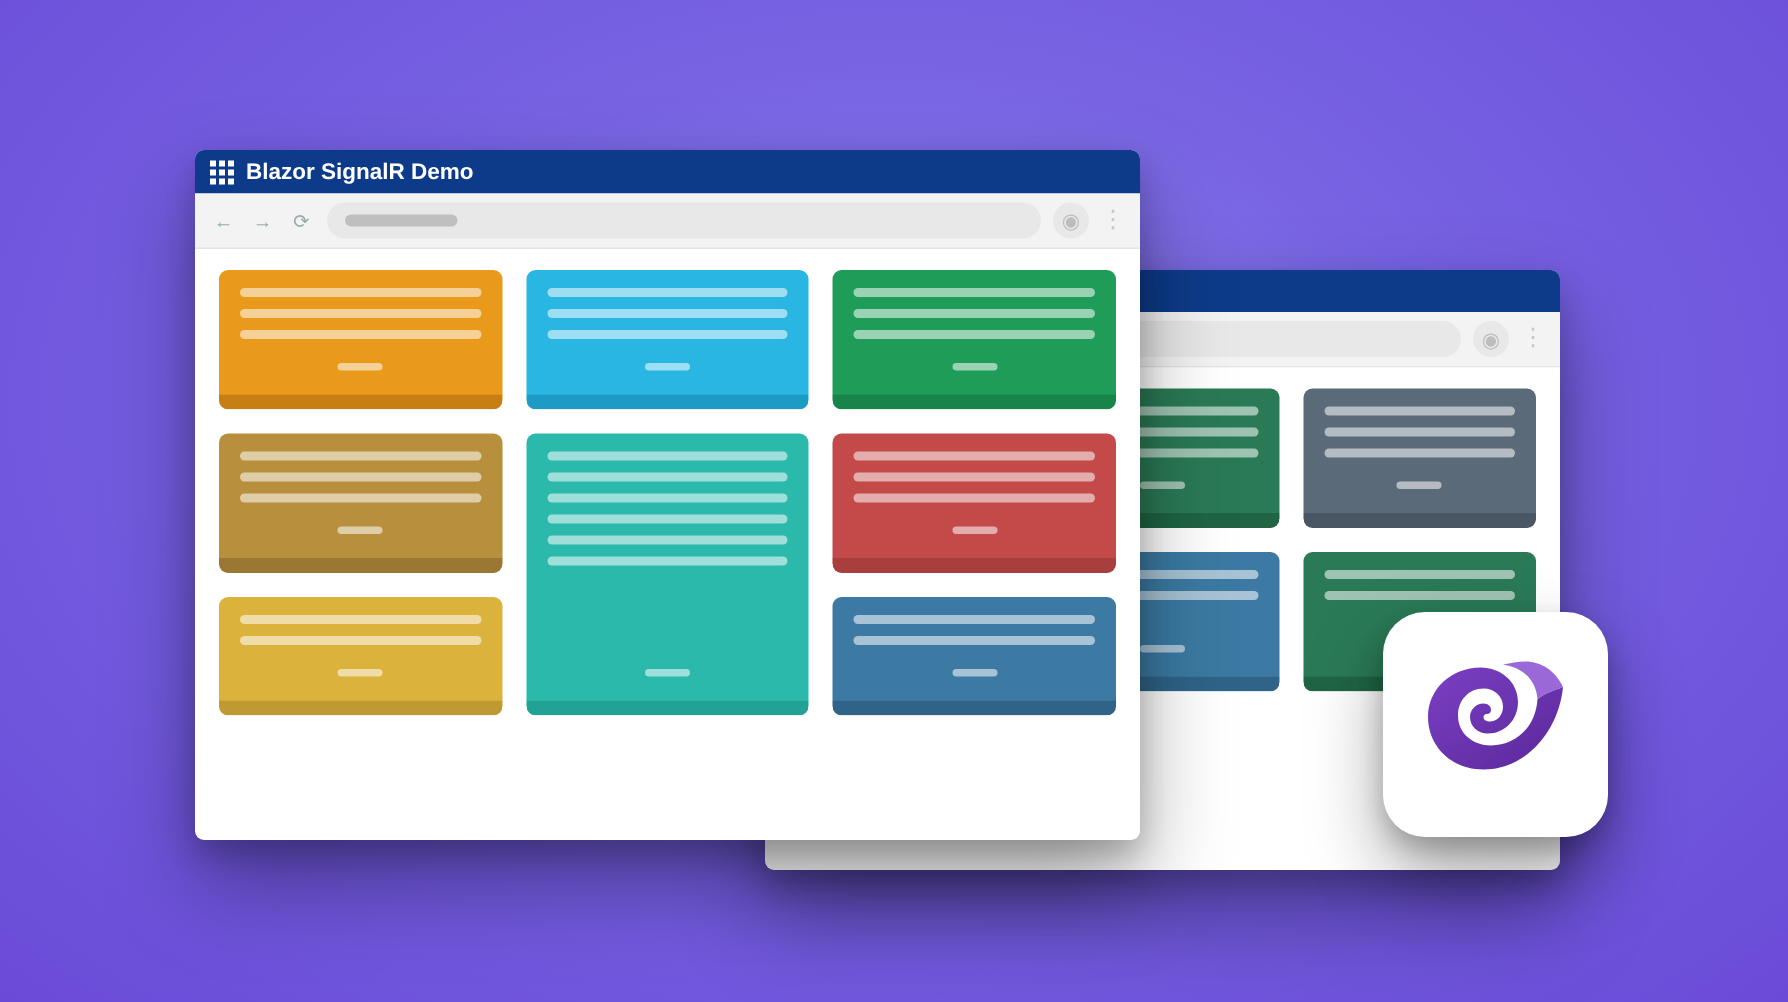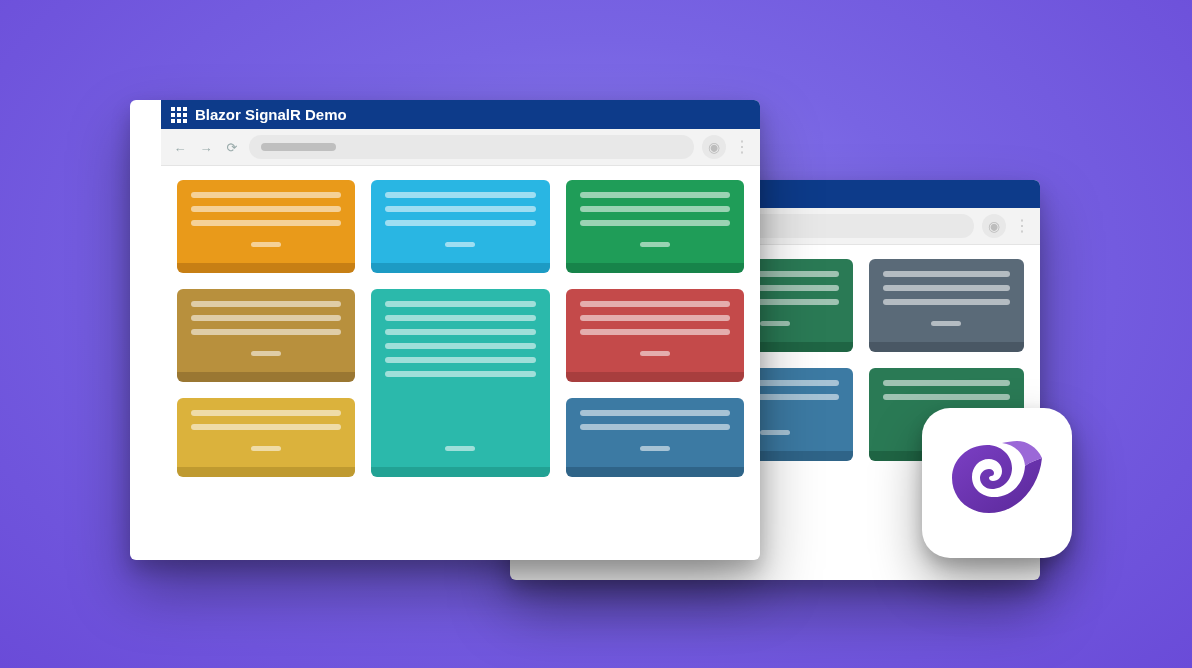--- a/index.html
+++ b/index.html
@@ -12,21 +12,21 @@
     overflow: hidden;
   }
 
   .window {
     position: absolute;
     background: #fff;
     border-radius: 6px;
     box-shadow: 0 30px 60px rgba(0,0,0,0.35), 0 10px 20px rgba(0,0,0,0.2);
     overflow: hidden;
   }
-  .window.front { left: 130px; top: 100px; width: 630px; height: 460px; z-index: 2; padding-left: 31px; }
+  .window.front { left: 130px; top: 100px; width: 630px; height: 460px; z-index: 2; }
   .window.back  { left: 510px; top: 180px; width: 530px; height: 400px; z-index: 1; }
 
   .titlebar {
     background: #0d3b8a;
     color: #fff;
     display: flex;
     align-items: center;
     padding: 6px 10px;
     font-weight: 700;
     font-size: 15px;

